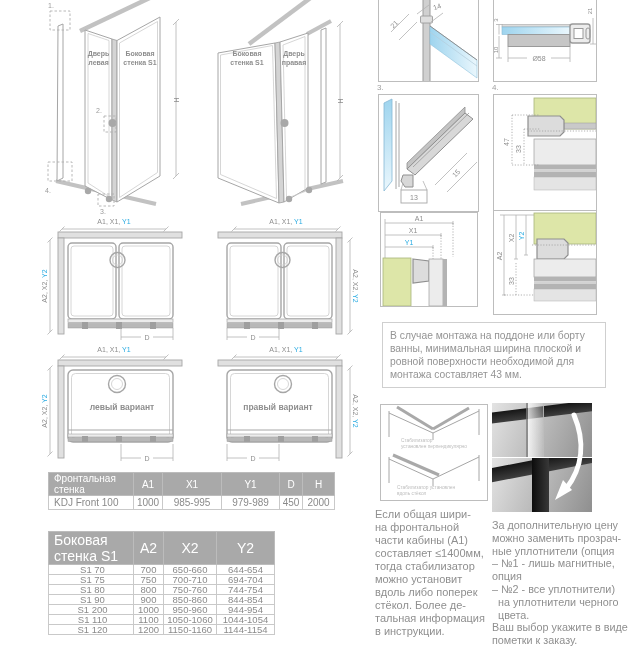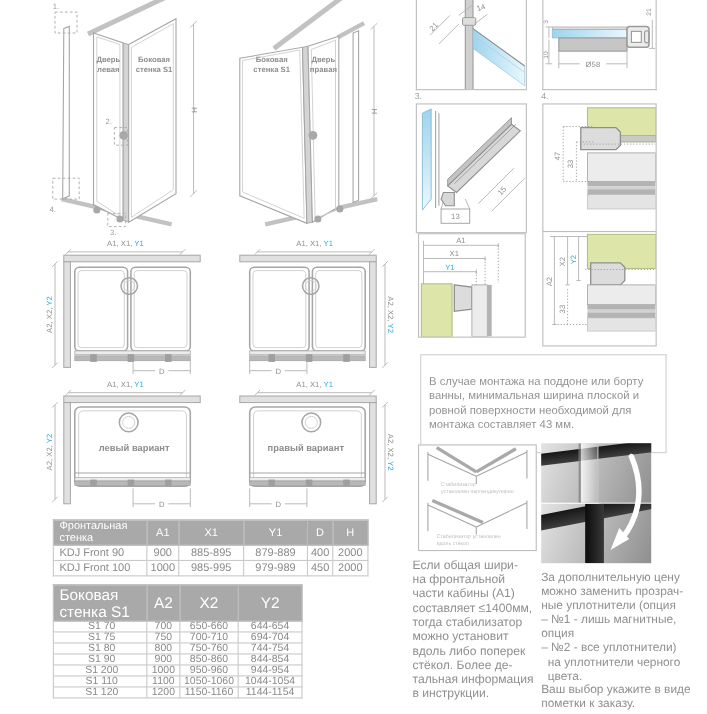--- a/index.html
+++ b/index.html
@@ -20,21 +20,21 @@
   .lbl{fill:#8e8e8e;font-size:7px;font-weight:bold;}
   .varlbl{fill:#8e8e8e;font-size:8.5px;font-weight:bold;}
   .blue{fill:#29abe2;}
   .cap{fill:#bdbdbd;font-size:4.8px;}
   
   .panel{position:absolute;border:1px solid #bdbdbd;background:#fff;box-sizing:border-box;}
   .cut-top{border-top:none;}
   .panel-num{position:absolute;color:#9e9e9e;font-size:8px;}
   
   #note-box{position:absolute;left:382px;top:322px;width:208px;border:1px solid #cfcfcf;
-            padding:18px 7px;font-size:10.3px;line-height:13px;color:#949494;white-space:pre-line;}
+            padding:6px 7px;font-size:10.3px;line-height:13px;color:#949494;white-space:pre-line;}
   
   .para{position:absolute;color:#8f8f8f;}
   #stab-text{left:375px;top:508px;width:124px;font-size:11px;line-height:13px;white-space:pre-line;}
   #seals-text{left:492px;top:519px;width:152px;font-size:10.8px;line-height:12.8px;white-space:pre-wrap;}
   
   .spec-table{position:absolute;border-collapse:collapse;table-layout:fixed;background:#fff;}
   .spec-table th{background:#a9a9a9;color:#fff;font-weight:normal;border:1px solid #bcbcbc;padding:0 2px;}
   .spec-table td{border:1px solid #c9c9c9;color:#8a8a8a;text-align:center;padding:0 2px;}
   .spec-table th:first-child,.spec-table td:first-child{text-align:left;padding-left:5px;}
   #table-front{left:48px;top:472px;width:286px;font-size:10px;}
@@ -254,28 +254,20 @@
           <th>Фронтальная стенка</th>
           <th>A1</th>
           <th>X1</th>
           <th>Y1</th>
           <th>D</th>
           <th>H</th>
         </tr>
       </thead>
       <tbody>
         <tr>
-          <td>KDJ Front 90</td>
-          <td>900</td>
-          <td>885-895</td>
-          <td>879-889</td>
-          <td>400</td>
-          <td>2000</td>
-        </tr>
-        <tr>
           <td>KDJ Front 100</td>
           <td>1000</td>
           <td>985-995</td>
           <td>979-989</td>
           <td>450</td>
           <td>2000</td>
         </tr>
       </tbody>
     </table>
 <table id="table-side" class="spec-table">

